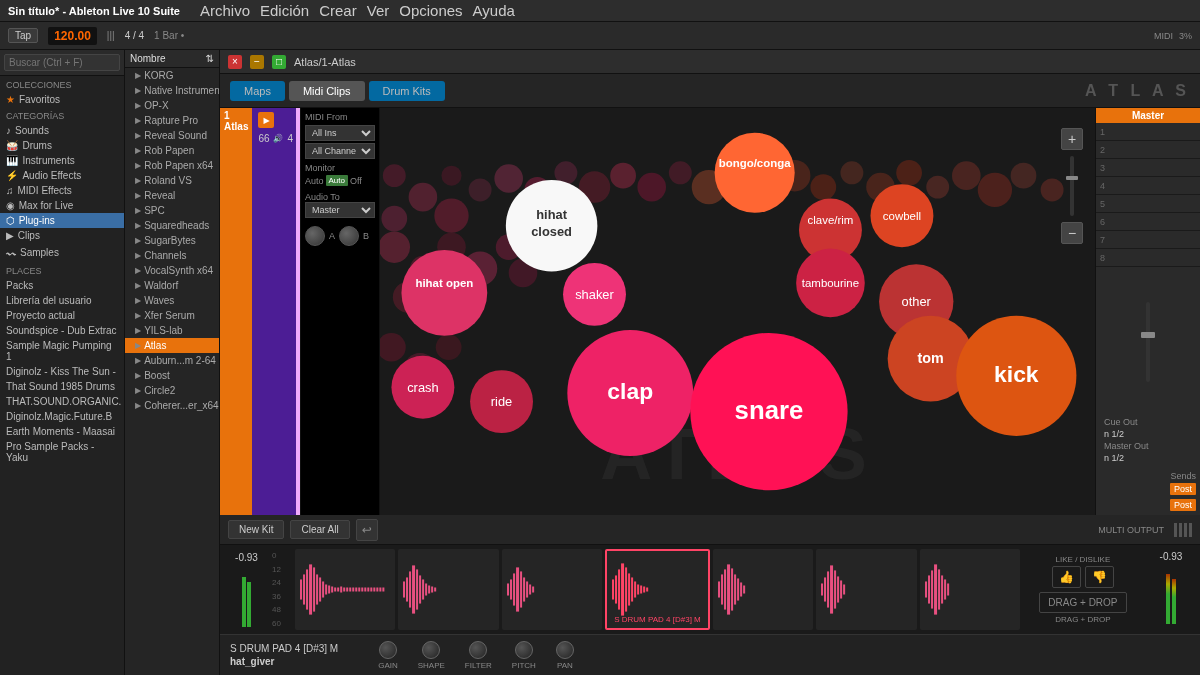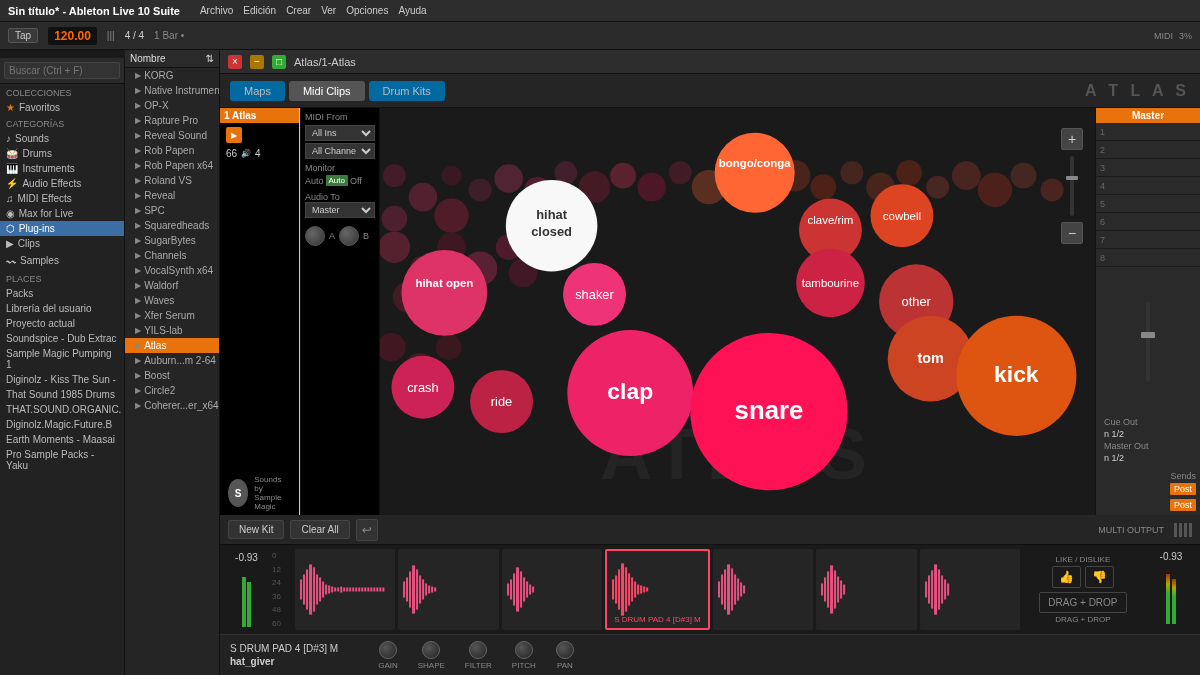--- a/index.html
+++ b/index.html
@@ -20,21 +20,21 @@
       display: flex;
       align-items: center;
       padding: 0 8px;
       font-size: 11px;
       color: #ccc;
       border-bottom: 1px solid #111;
     }
     #title-bar .menu-items {
       display: flex;
       gap: 10px;
-      font-size: 10px;
+      font-size: 15px;
     }
     #title-bar .app-title {
       margin-right: 20px;
       color: #fff;
       font-weight: bold;
     }
 
     
     #transport {
       background: #2a2a2a;
@@ -71,21 +71,20 @@
     }
 
     
     #left-sidebar {
       width: 125px;
       background: #222;
       border-right: 1px solid #111;
       display: flex;
       flex-direction: column;
       font-size: 10px;
-      margin-top: 8px;
     }
     .sidebar-search {
       padding: 4px;
       background: #2a2a2a;
       border-bottom: 1px solid #111;
     }
     .sidebar-search input {
       width: 100%;
       background: #333;
       border: 1px solid #444;
@@ -737,21 +736,21 @@
 
     <div id="atlas-nav">
       <button class="atlas-tab">Maps</button>
       <button class="atlas-tab active">Midi Clips</button>
       <button class="atlas-tab">Drum Kits</button>
       <span class="atlas-brand">A T L A S</span>
     </div>
 
     <div style="display:flex; flex:1; overflow:hidden;">
 
-      <div style="width:80px; background:#000000; border-right:1px solid #f0abfc; display:flex; flex-direction:column;">
+      <div style="width:80px; background:#4c1d95; border-right:4px solid #f0abfc; display:flex; flex-direction:row;">
         <div style="background:#e8720c; padding:2px 4px; font-size:10px; color:#fff; font-weight:bold;">1 Atlas</div>
         <div style="padding:2px; display:flex; flex-direction:column; gap:1px;">
           <div style="display:flex; align-items:center; justify-content:space-between; padding:2px 4px;">
             <button style="background:#e8720c; border:none; color:#fff; width:16px; height:16px; border-radius:2px; cursor:pointer; font-size:8px; display:flex; align-items:center; justify-content:center;">▶</button>
           </div>
 
           <div style="display:flex; align-items:center; gap:4px; padding:2px 4px;">
             <span style="font-size:10px; color:#ccc;">66</span>
             <span style="font-size:8px; color:#888;">🔊</span>
             <span style="font-size:10px; color:#ccc;">4</span>

